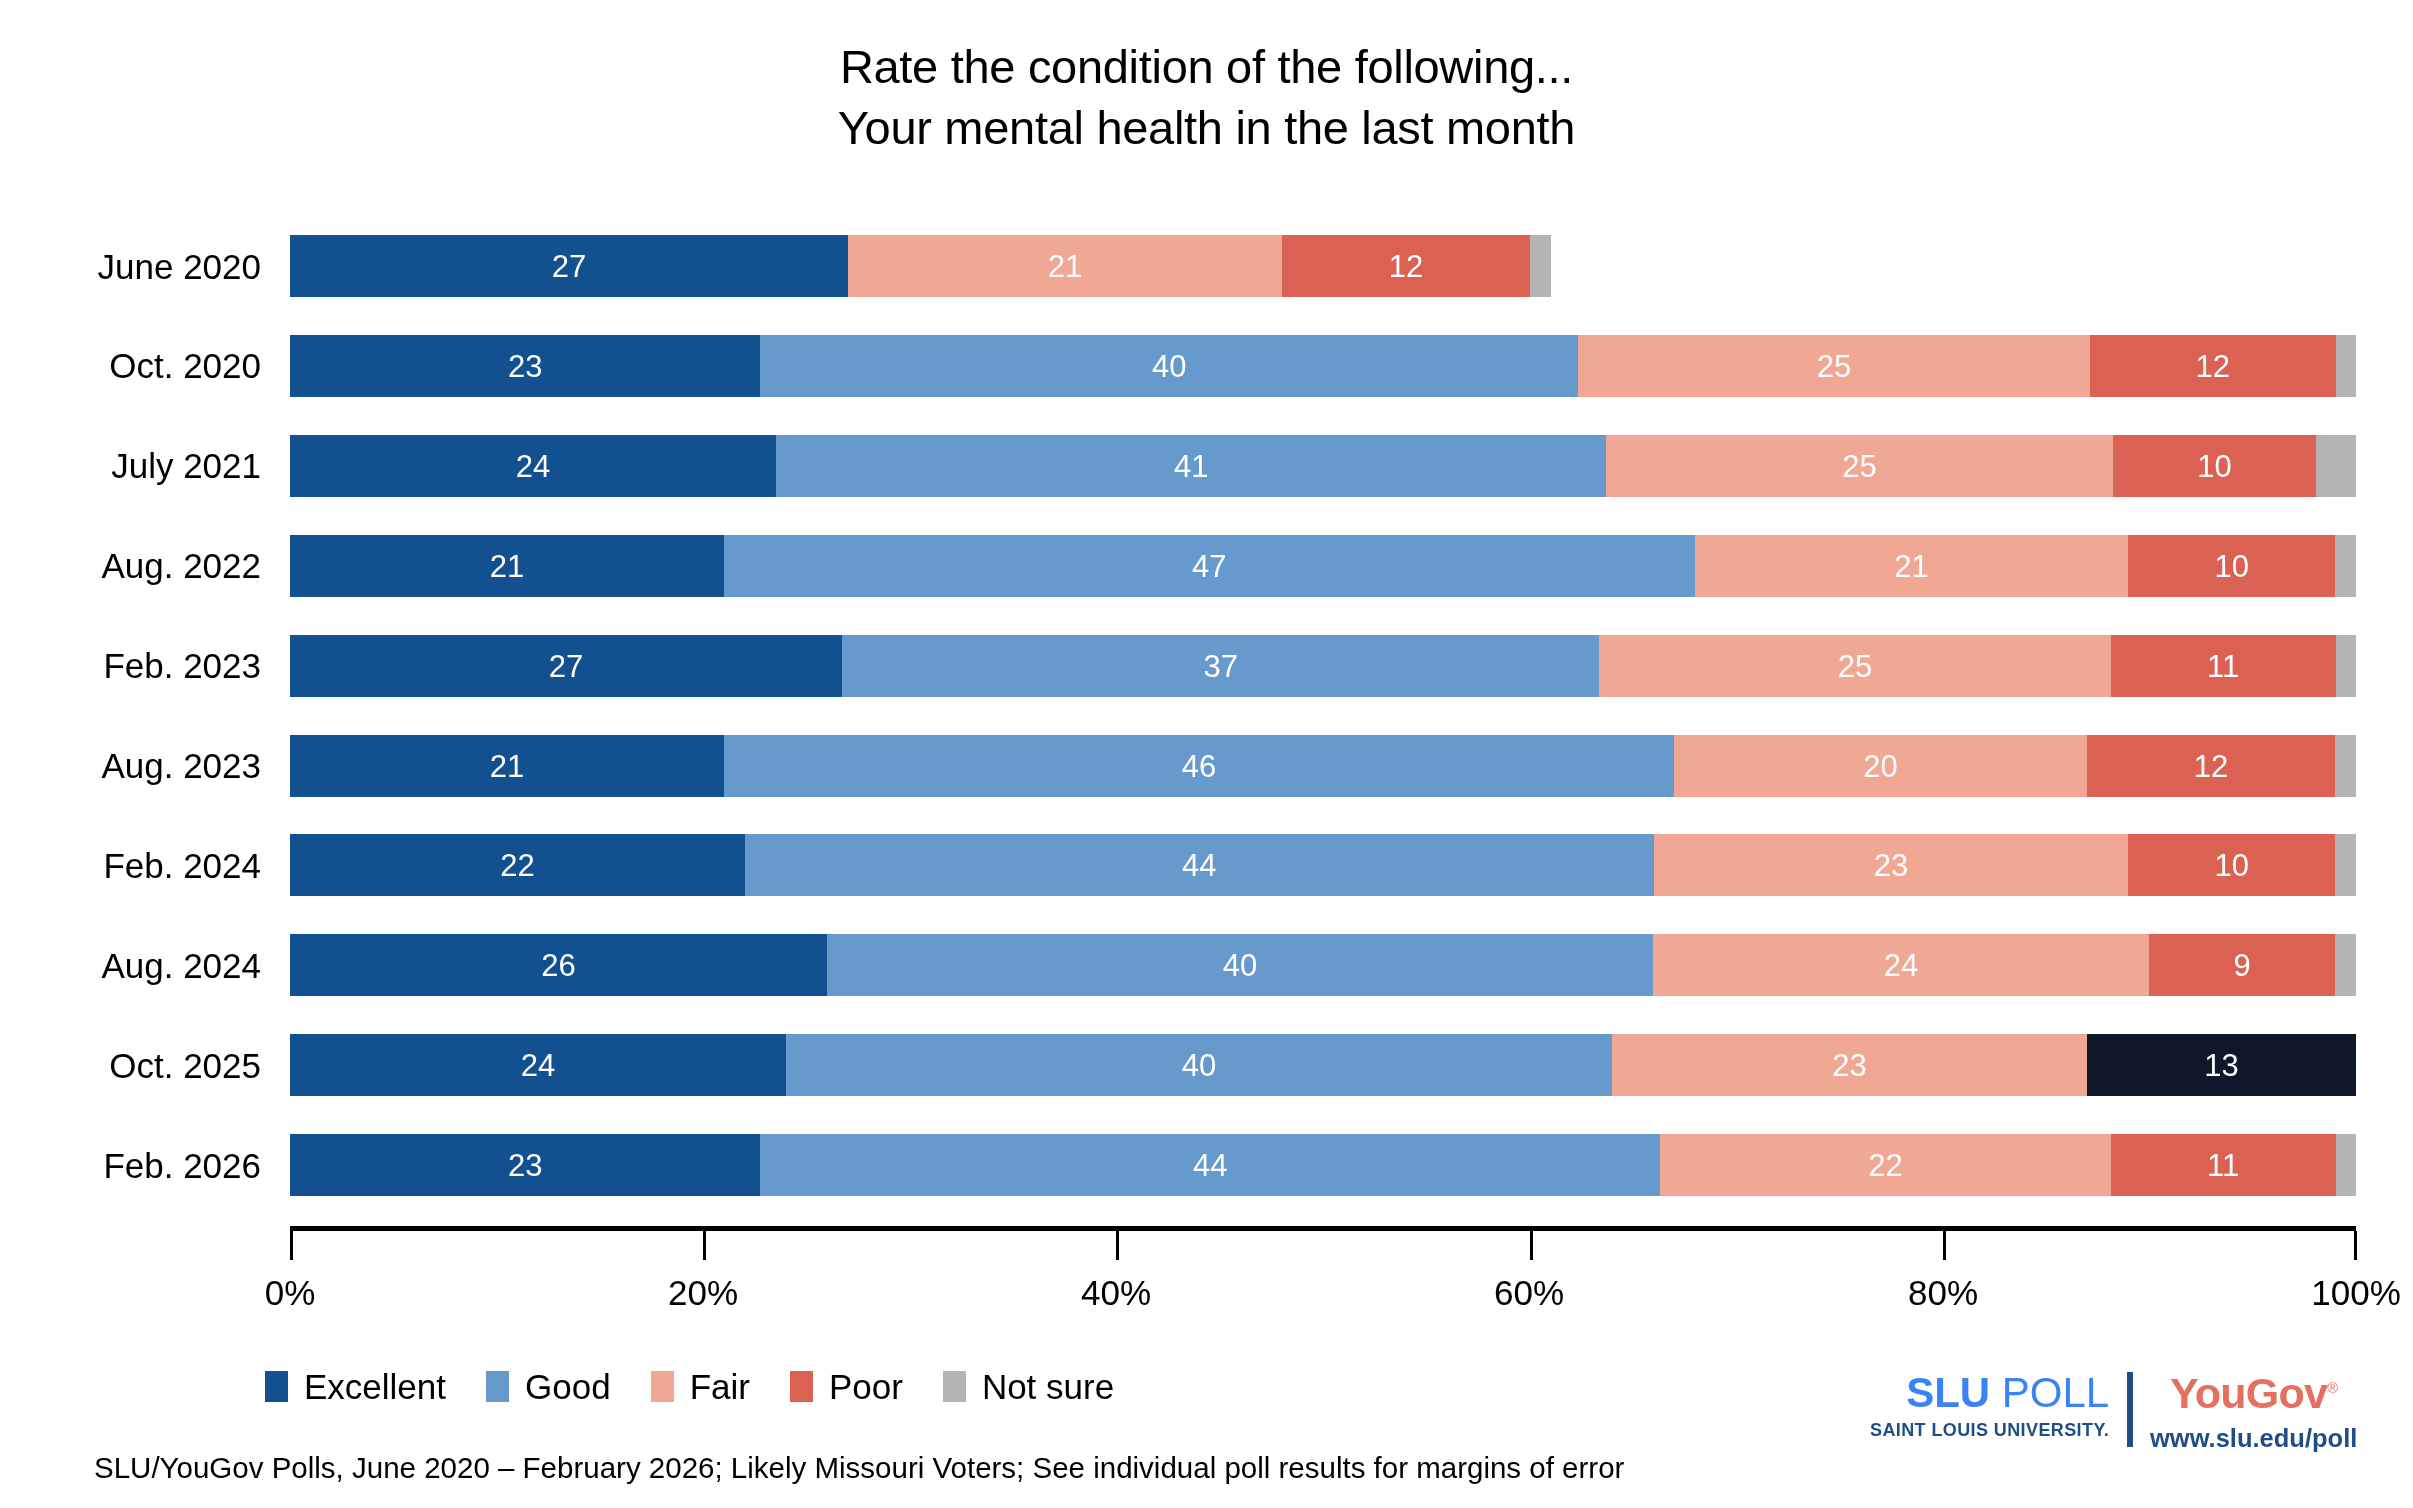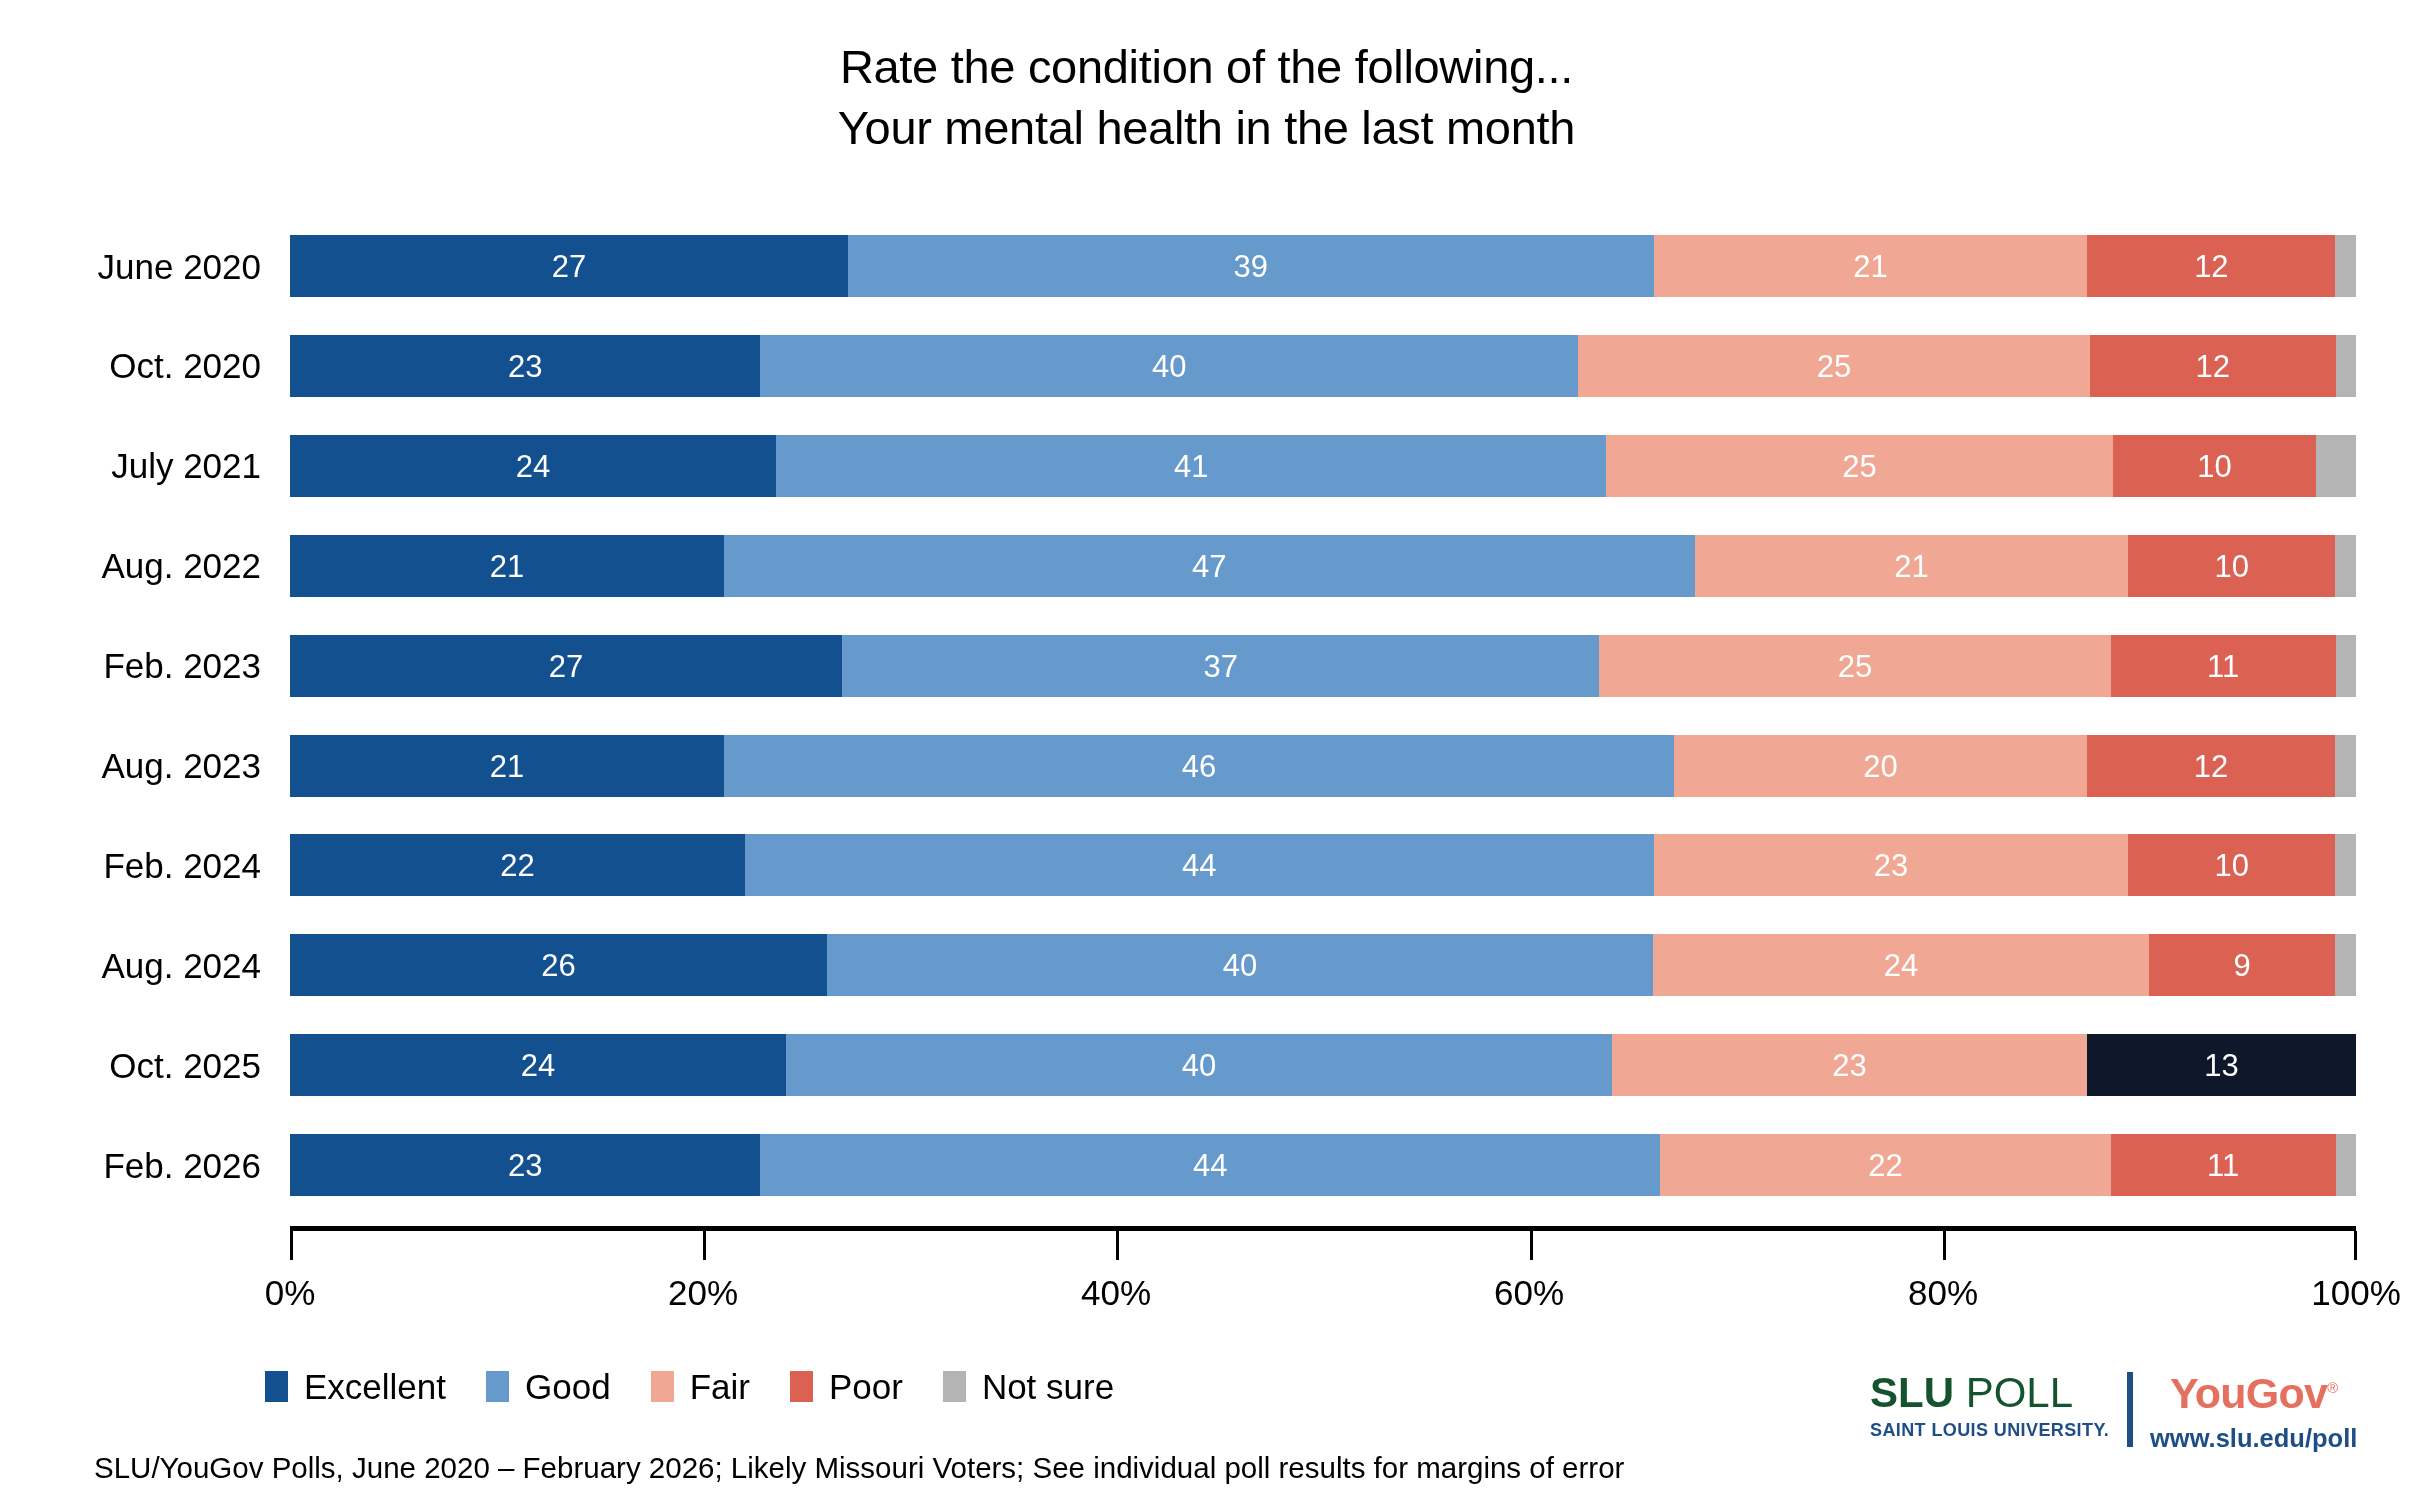--- a/index.html
+++ b/index.html
@@ -142,25 +142,26 @@
     left:1870px; top:1372px;
     width:510px; height:117px;
   }
   #logo-row {
     display:flex;
     align-items:flex-start;
   }
   #slu-logo { display:flex; flex-direction:column; }
   #slu-poll-text {
     font-size:42px;
-    color:#14532d;
+    color:#3b82f6;
     letter-spacing:0px;
     line-height:1;
     white-space:nowrap;
     font-weight:400;
+    text-align:right;
   }
   #slu-poll-text .bold { font-weight:bold; }
   #slu-sub {
     font-size:18px;
     font-weight:bold;
     color:#1F4E87;
     letter-spacing:0.4px;
     line-height:1;
     margin-top:7.4px;
     white-space:nowrap;
@@ -215,23 +216,20 @@
     <div class="cat-label" style="top: 832px;">Oct. 2025</div>
     <div class="cat-label" style="top: 932px;">Feb. 2026</div>
   </div>
 
 <div id="plot-area">
     <div class="bar-row" style="top: 19px;">
       <div class="bar-track">
         <div class="seg" style="width: 558px; background: rgb(18, 80, 143);">
           <span class="seg-label">27</span>
         </div>
-        <div class="seg" style="width: 806px; background: rgb(102, 153, 204);">
-          <span class="seg-label">39</span>
-        </div>
         <div class="seg" style="width: 434px; background: rgb(240, 168, 148);">
           <span class="seg-label">21</span>
         </div>
         <div class="seg" style="width: 248px; background: rgb(219, 97, 83);">
           <span class="seg-label">12</span>
         </div>
         <div class="seg" style="width: 20.7px; background: rgb(180, 180, 180);"></div>
       </div>
     </div>
     <div class="bar-row" style="top: 119px;">

